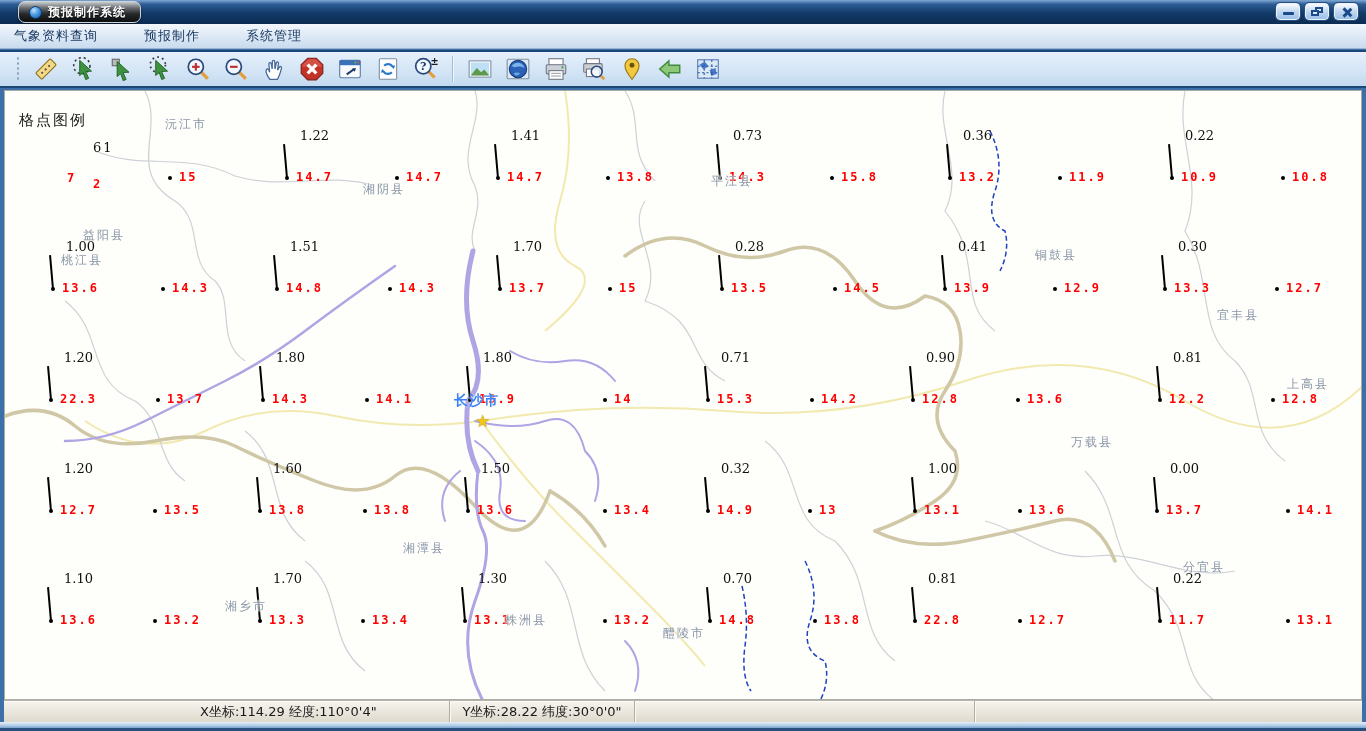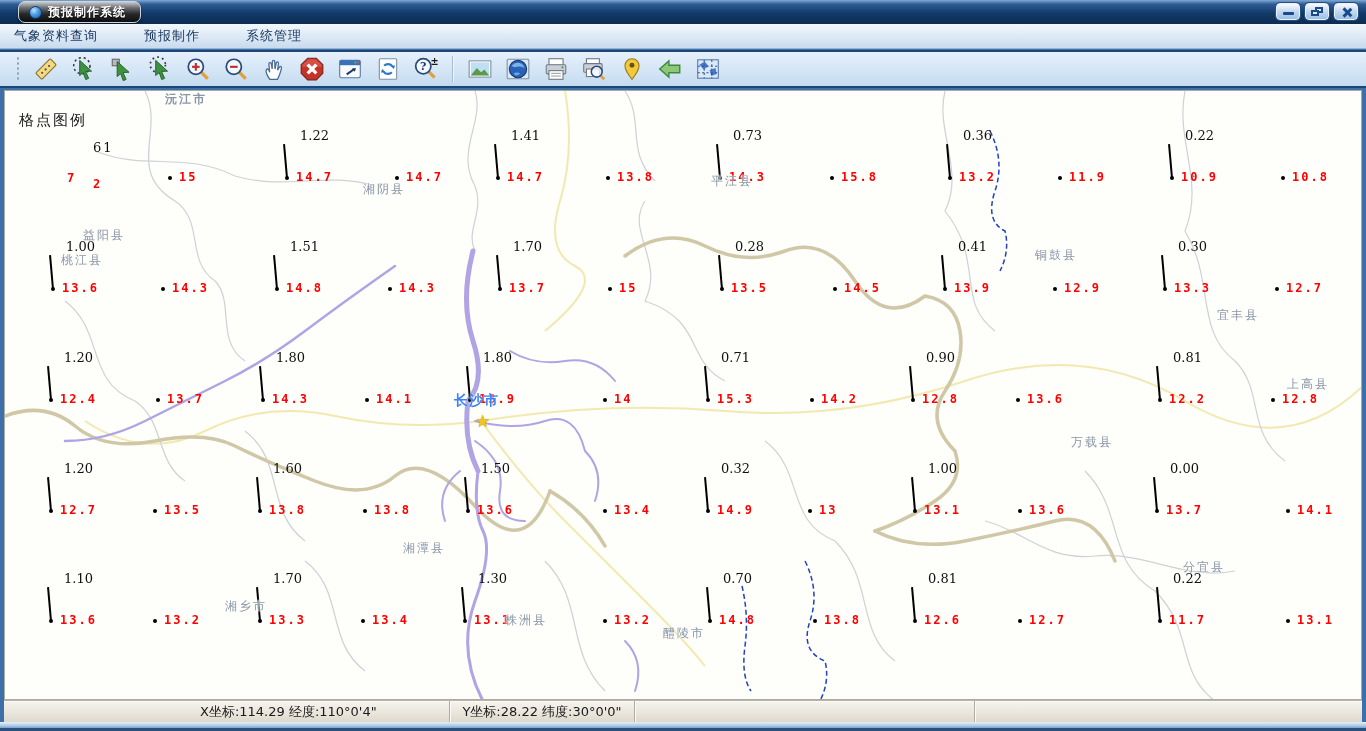--- a/index.html
+++ b/index.html
@@ -370,21 +370,21 @@
         <div class="gp-wind" style="left: 953px; top: 148px;">0.41</div>
         <div class="gp-dot" style="left: 1048px; top: 196px;"></div>
         <div class="gp-temp" style="left: 1059px; top: 190px;">12.9</div>
         <div class="gp-dot" style="left: 1158px; top: 196px;"></div>
         <div class="gp-temp" style="left: 1169px; top: 190px;">13.3</div>
         <div class="gp-barb" style="left: 1159px; top: 164px;"></div>
         <div class="gp-wind" style="left: 1173px; top: 148px;">0.30</div>
         <div class="gp-dot" style="left: 1270px; top: 196px;"></div>
         <div class="gp-temp" style="left: 1281px; top: 190px;">12.7</div>
         <div class="gp-dot" style="left: 44px; top: 307px;"></div>
-        <div class="gp-temp" style="left: 55px; top: 301px;">12.4</div>
+        <div class="gp-temp" style="left: 55px; top: 301px;">22.3</div>
         <div class="gp-barb" style="left: 45px; top: 275px;"></div>
         <div class="gp-wind" style="left: 59px; top: 259px;">1.20</div>
         <div class="gp-dot" style="left: 151px; top: 307px;"></div>
         <div class="gp-temp" style="left: 162px; top: 301px;">13.7</div>
         <div class="gp-dot" style="left: 256px; top: 307px;"></div>
         <div class="gp-temp" style="left: 267px; top: 301px;">14.3</div>
         <div class="gp-barb" style="left: 257px; top: 275px;"></div>
         <div class="gp-wind" style="left: 271px; top: 259px;">1.80</div>
         <div class="gp-dot" style="left: 360px; top: 307px;"></div>
         <div class="gp-temp" style="left: 371px; top: 301px;">14.1</div>
@@ -466,32 +466,32 @@
         <div class="gp-wind" style="left: 473px; top: 480px;">1.30</div>
         <div class="gp-dot" style="left: 598px; top: 528px;"></div>
         <div class="gp-temp" style="left: 609px; top: 522px;">13.2</div>
         <div class="gp-dot" style="left: 703px; top: 528px;"></div>
         <div class="gp-temp" style="left: 714px; top: 522px;">14.8</div>
         <div class="gp-barb" style="left: 704px; top: 496px;"></div>
         <div class="gp-wind" style="left: 718px; top: 480px;">0.70</div>
         <div class="gp-dot" style="left: 808px; top: 528px;"></div>
         <div class="gp-temp" style="left: 819px; top: 522px;">13.8</div>
         <div class="gp-dot" style="left: 908px; top: 528px;"></div>
-        <div class="gp-temp" style="left: 919px; top: 522px;">12.6</div>
+        <div class="gp-temp" style="left: 919px; top: 522px;">22.8</div>
         <div class="gp-barb" style="left: 909px; top: 496px;"></div>
         <div class="gp-wind" style="left: 923px; top: 480px;">0.81</div>
         <div class="gp-dot" style="left: 1013px; top: 528px;"></div>
         <div class="gp-temp" style="left: 1024px; top: 522px;">12.7</div>
         <div class="gp-dot" style="left: 1153px; top: 528px;"></div>
         <div class="gp-temp" style="left: 1164px; top: 522px;">11.7</div>
         <div class="gp-barb" style="left: 1154px; top: 496px;"></div>
         <div class="gp-wind" style="left: 1168px; top: 480px;">0.22</div>
         <div class="gp-dot" style="left: 1281px; top: 528px;"></div>
         <div class="gp-temp" style="left: 1292px; top: 522px;">13.1</div>
-        <div class="maplabel" style="left: 160px; top: 0; font-weight: bold;">沅江市</div>
+        <div class="maplabel" style="left: 160px; top: 25px;">沅江市</div>
         <div class="maplabel" style="left: 358px; top: 90px;">湘阴县</div>
         <div class="maplabel" style="left: 78px; top: 136px;">益阳县</div>
         <div class="maplabel" style="left: 706px; top: 82px;">平江县</div>
         <div class="maplabel" style="left: 56px; top: 161px;">桃江县</div>
         <div class="maplabel" style="left: 1030px; top: 156px;">铜鼓县</div>
         <div class="maplabel" style="left: 1212px; top: 216px;">宜丰县</div>
         <div class="maplabel" style="left: 1282px; top: 285px;">上高县</div>
         <div class="maplabel" style="left: 1066px; top: 343px;">万载县</div>
         <div class="maplabel" style="left: 398px; top: 449px;">湘潭县</div>
         <div class="maplabel" style="left: 220px; top: 507px;">湘乡市</div>

